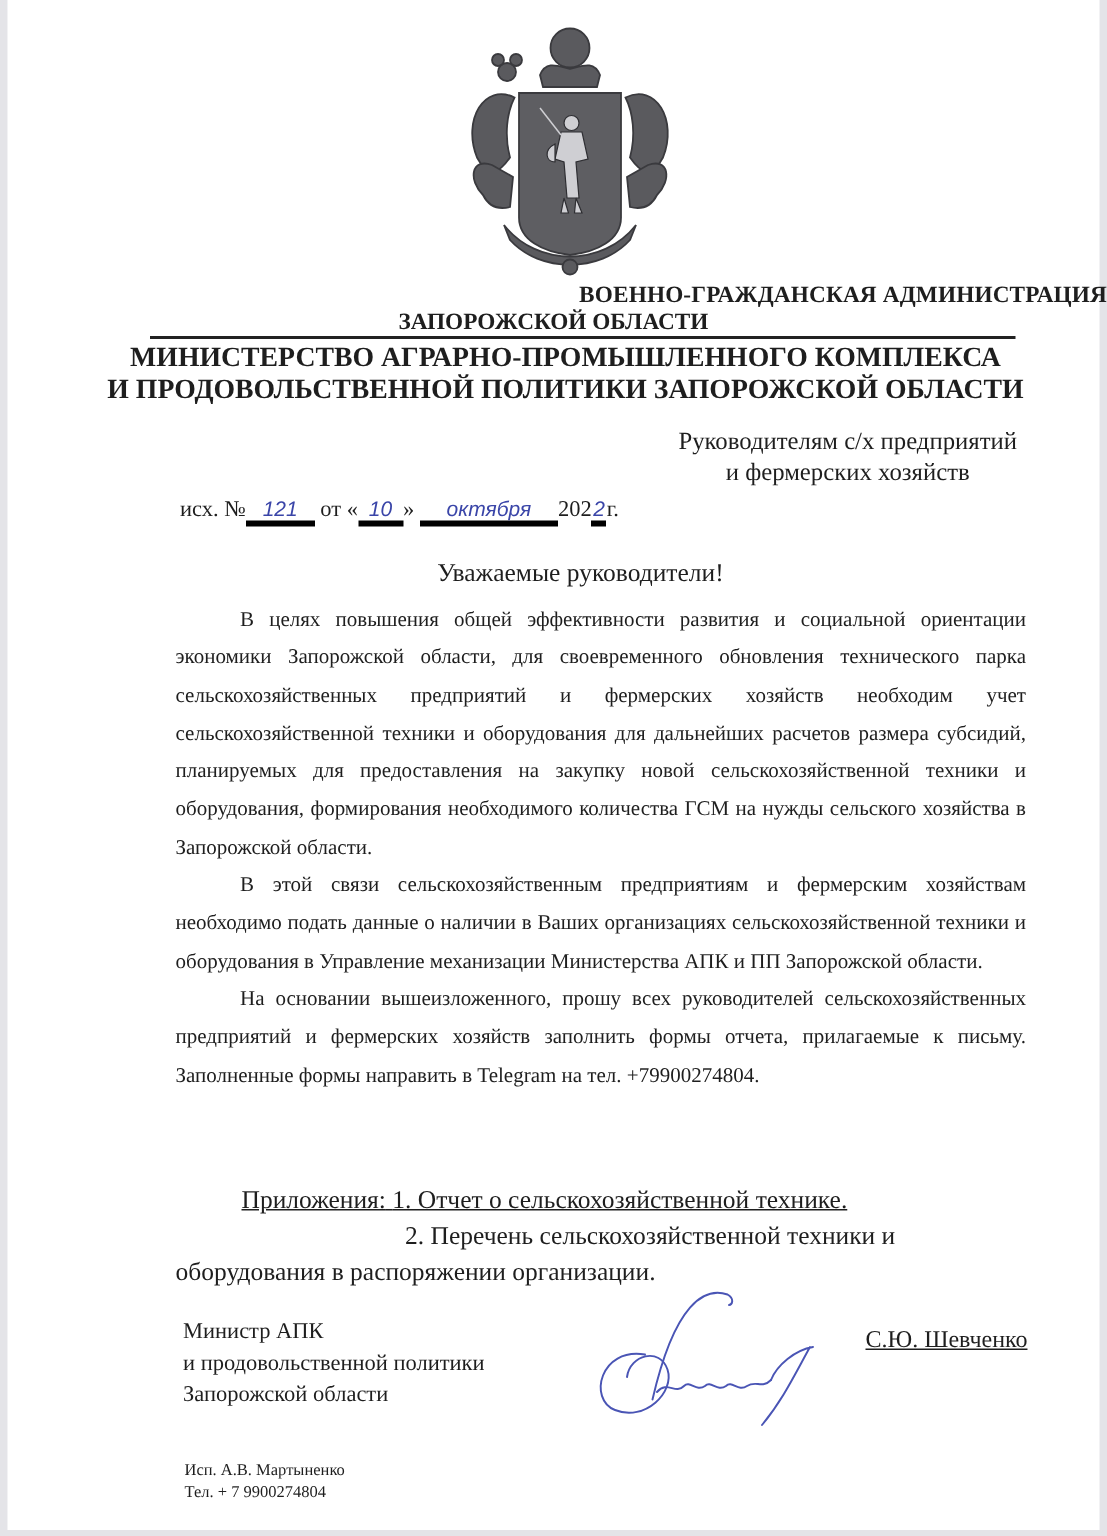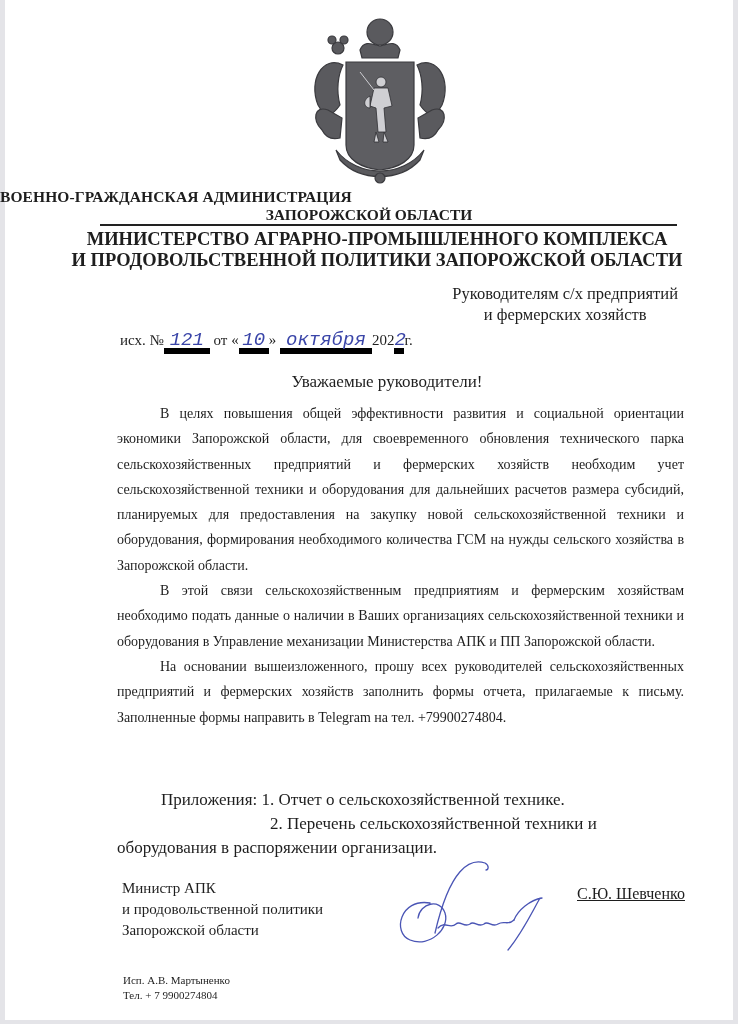--- a/index.html
+++ b/index.html
@@ -8,34 +8,34 @@
       background: #e4e4e8;
       font-family: "Liberation Serif", "DejaVu Serif", serif;
       color: #1e1e1e;
     }
     .page {
       position: absolute; left: 5px; top: 0; width: 728px; height: 1020px;
       background: #ffffff;
     }
     .abs { position: absolute; }
     .emblem { left: 308px; top: 10px; width: 144px; height: 175px; }
-    .admin1 { left: 0; width: 738px; top: 188px; text-align: left; font-weight: bold; font-size: 15.5px; letter-spacing: 0.1px; }
+    .admin1 { left: 0; width: 738px; top: 188px; text-align: right; font-weight: bold; font-size: 15.5px; letter-spacing: 0.1px; }
     .admin2 { left: 0; width: 738px; top: 206px; text-align: center; font-weight: bold; font-size: 15.5px; }
     .rule { left: 100px; top: 224px; width: 577px; height: 2px; background: #222; }
     .min1 { left: 0; width: 790px; top: 229px; text-align: center; font-weight: bold; font-size: 18.5px; transform: translateX(-18px); }
     .min2 { left: 0; width: 790px; top: 250px; text-align: center; font-weight: bold; font-size: 18.5px; transform: translateX(-18px); }
     .addr { right: 60px; top: 283px; text-align: center; font-size: 16.5px; line-height: 21px; }
     .ref { left: 120px; top: 332px; font-size: 15px; white-space: nowrap; }
-    .ref .fill { display: inline-block; border-bottom: 6px solid #000000; text-align: center; color: #3a45a8; font-family: Liberation Mono, monospace; font-style: italic; font-size: 19px; line-height: 15px; }
+    .ref .fill { display: inline-block; border-bottom: 4px solid #000000; text-align: center; color: #3a45a8; font-family: Liberation Sans, sans-serif; font-style: italic; font-size: 14px; line-height: 15px; }
     .greeting { left: 0; width: 738px; top: 372px; text-align: center; font-size: 17px; transform: translateX(18px); }
     .body-text { left: 117px; width: 567px; font-size: 14px; line-height: 25.3px; text-align: justify; }
     .body-text p { margin: 0; text-indent: 43px; }
     .p1 { top: 401px; }
     .apps { left: 117px; width: 567px; top: 788px; font-size: 17px; line-height: 24px; }
-    .apps .l1 { padding-left: 44px; }
+    .apps .l1 { padding-left: 44px; text-decoration: underline; }
     .apps .l2 { padding-left: 153px; }
     .sig-title { left: 122px; top: 878px; font-size: 15px; line-height: 21px; }
     .sig-name { left: 577px; top: 885px; font-size: 16px; text-decoration: underline; }
     .signature { left: 390px; top: 858px; width: 175px; height: 105px; }
     .exec { left: 123px; top: 973px; font-size: 11px; line-height: 15px; }
   </style>
 </head>
 <body>
 
 <div class="page"></div>

